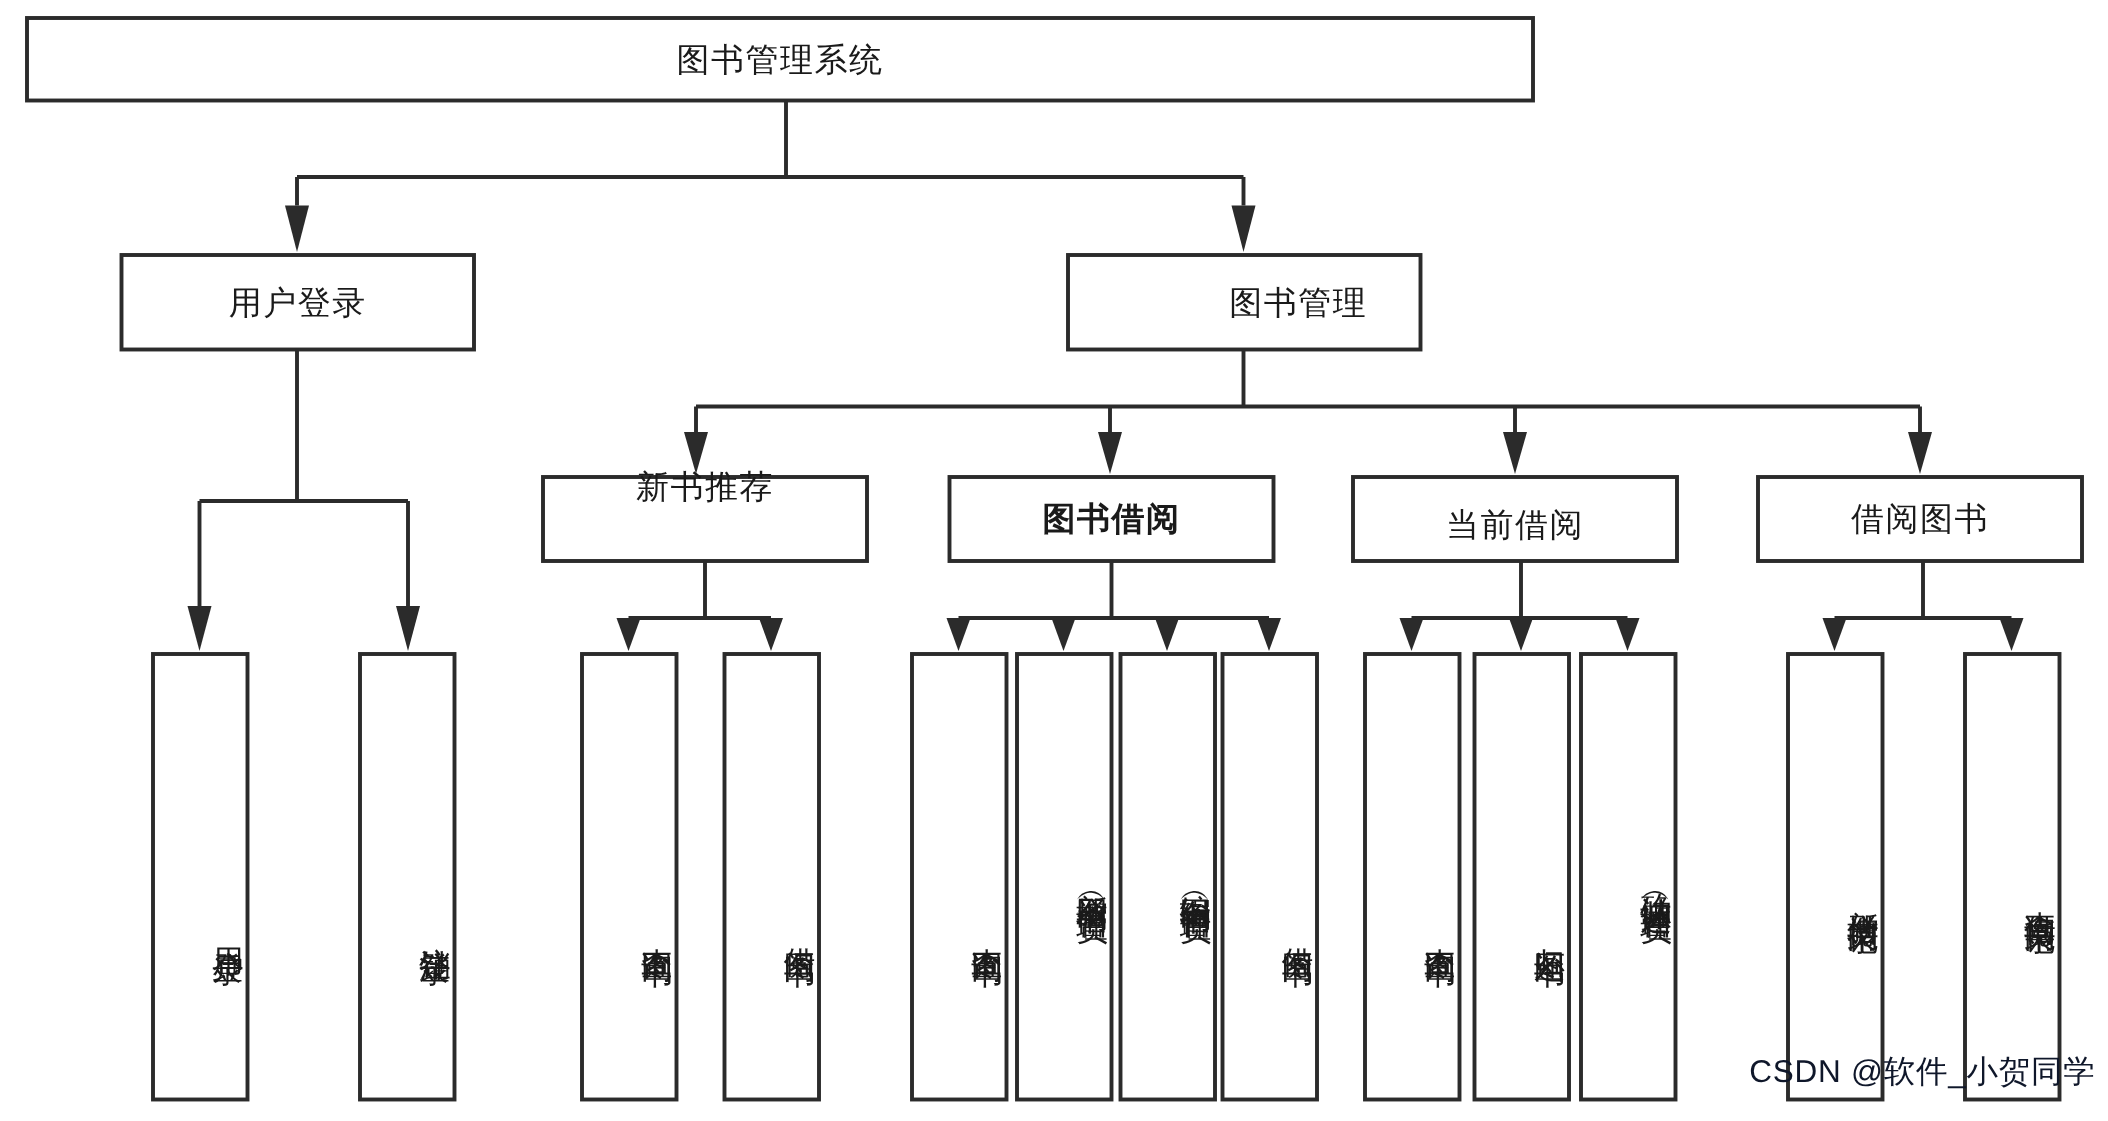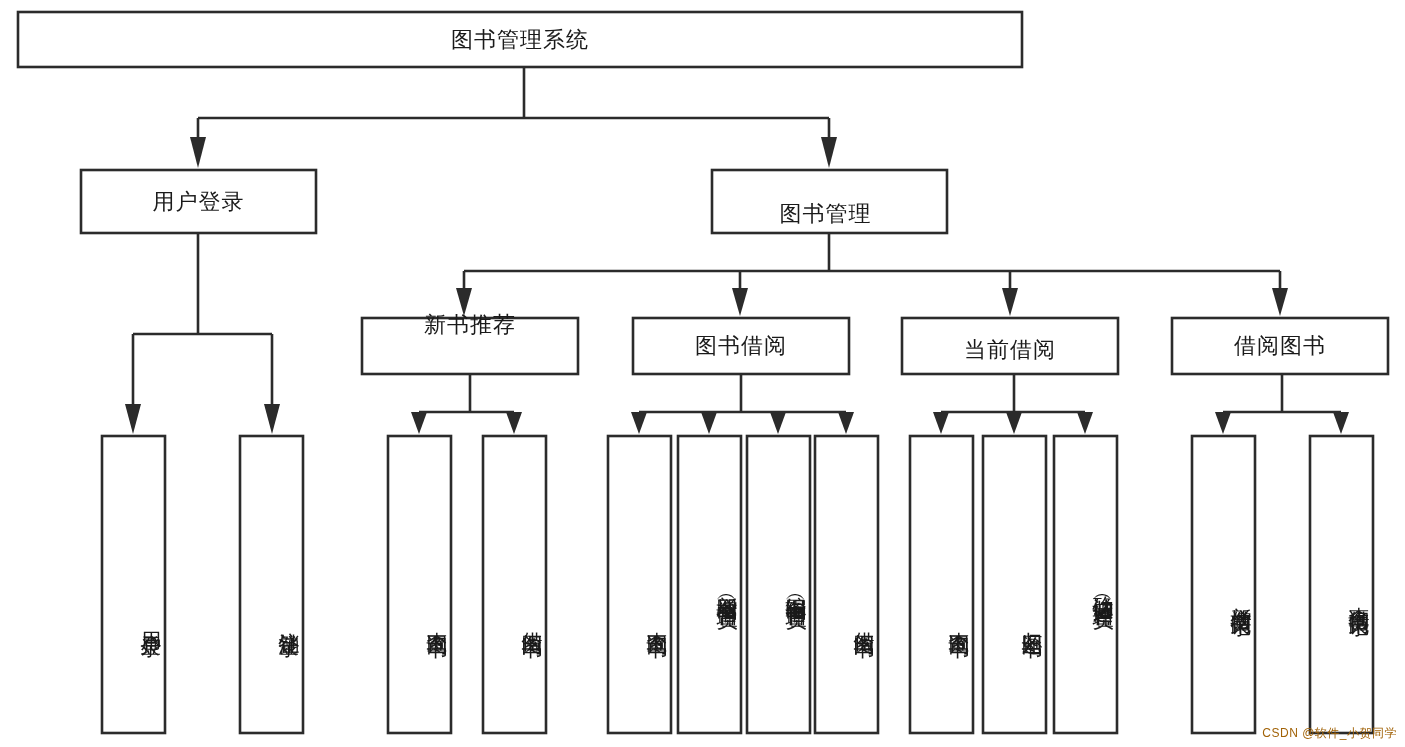--- a/index.html
+++ b/index.html
@@ -62,23 +62,23 @@
     align-items: center;
     justify-content: center;
     font-size: 22px;
     color: #1a1a1a;
     letter-spacing: 1px;
     font-family: "Liberation Sans", "DejaVu Sans", sans-serif;
   }
   #watermark {
     position: absolute;
     right: 8px;
-    bottom: 5px;
-    font-size: 12px;
-    color: #a16207;
+    bottom: 19px;
+    font-size: 21px;
+    color: #0f172a;
     letter-spacing: 0.5px;
     font-family: "Liberation Sans", "DejaVu Sans", sans-serif;
     user-select: none;
   }
 </style>
 </head>
 <body>
 
 <div id="diagram-root">
 
@@ -160,24 +160,24 @@
     <rect class="node-box" x="1054" y="436" width="63" height="297"></rect>
 
     <rect class="node-box" x="1192" y="436" width="63" height="297"></rect>
     <rect class="node-box" x="1310" y="436" width="63" height="297"></rect>
 
   </svg>
 
   <div class="hlabel-wrap" style="left:18px; top:12px; width:1004px; height:55px;">图书管理系统</div>
 
   <div class="hlabel-wrap" style="left:81px; top:170px; width:235px; height:63px;">用户登录</div>
-  <div class="hlabel-wrap" style="left:708px; top:170px; width:235px; height:63px;margin-top:12px;">图书管理</div>
+  <div class="hlabel-wrap" style="left:748px; top:170px; width:235px; height:63px;">图书管理</div>
 
   <div class="hlabel-wrap" style="left:362px; top:302px; width:216px; height:46px;">新书推荐</div>
-  <div class="hlabel-wrap" style="left:633px; top:318px; width:216px; height:56px;">图书借阅</div>
+  <div class="hlabel-wrap" style="left:633px; top:318px; width:216px; height:56px;font-weight:bold;">图书借阅</div>
   <div class="hlabel-wrap" style="left:902px; top:318px; width:216px; height:64px;">当前借阅</div>
   <div class="hlabel-wrap" style="left:1172px; top:318px; width:216px; height:56px;">借阅图书</div>
 
   <div class="vlabel-wrap" style="left:102px; top:505px; width:63px; height:228px;">用户登录</div>
   <div class="vlabel-wrap" style="left:240px; top:505px; width:63px; height:228px;">注销登录</div>
 
   <div class="vlabel-wrap" style="left:388px; top:505px; width:63px; height:228px;">查询图书</div>
   <div class="vlabel-wrap" style="left:483px; top:505px; width:63px; height:228px;">借阅图书</div>
 
   <div class="vlabel-wrap" style="left:608px; top:505px; width:63px; height:228px;">查询图书</div>

